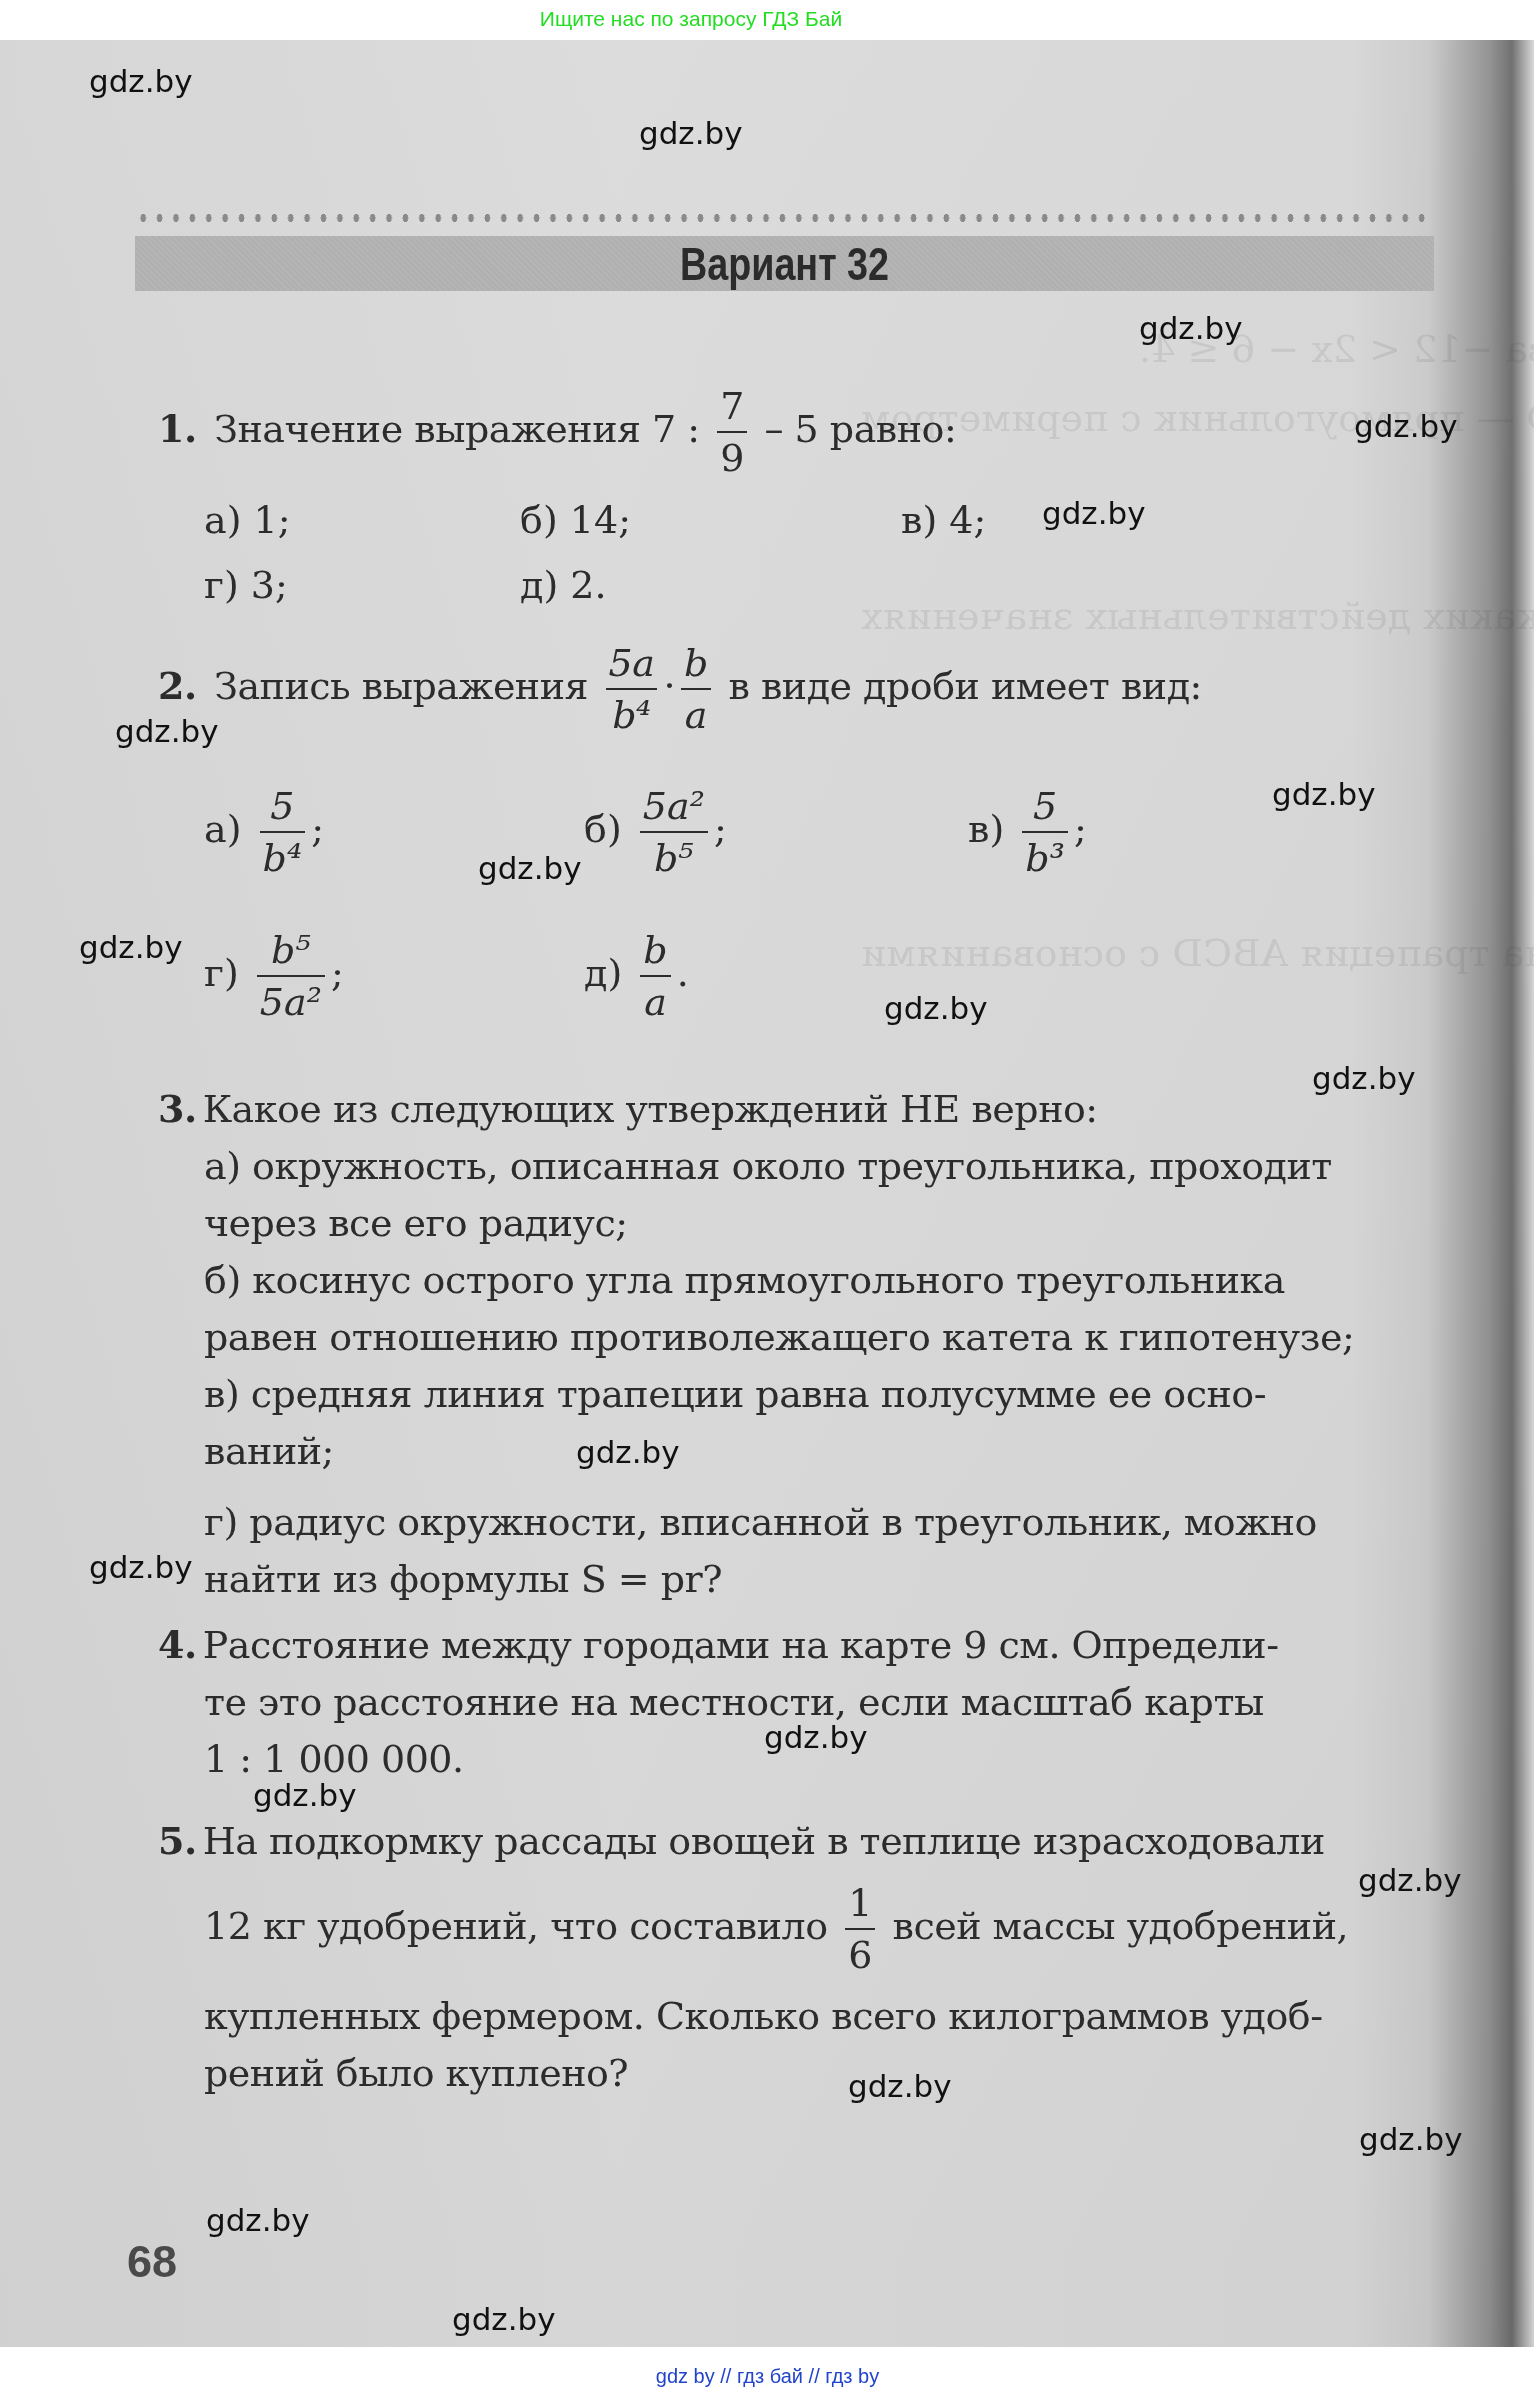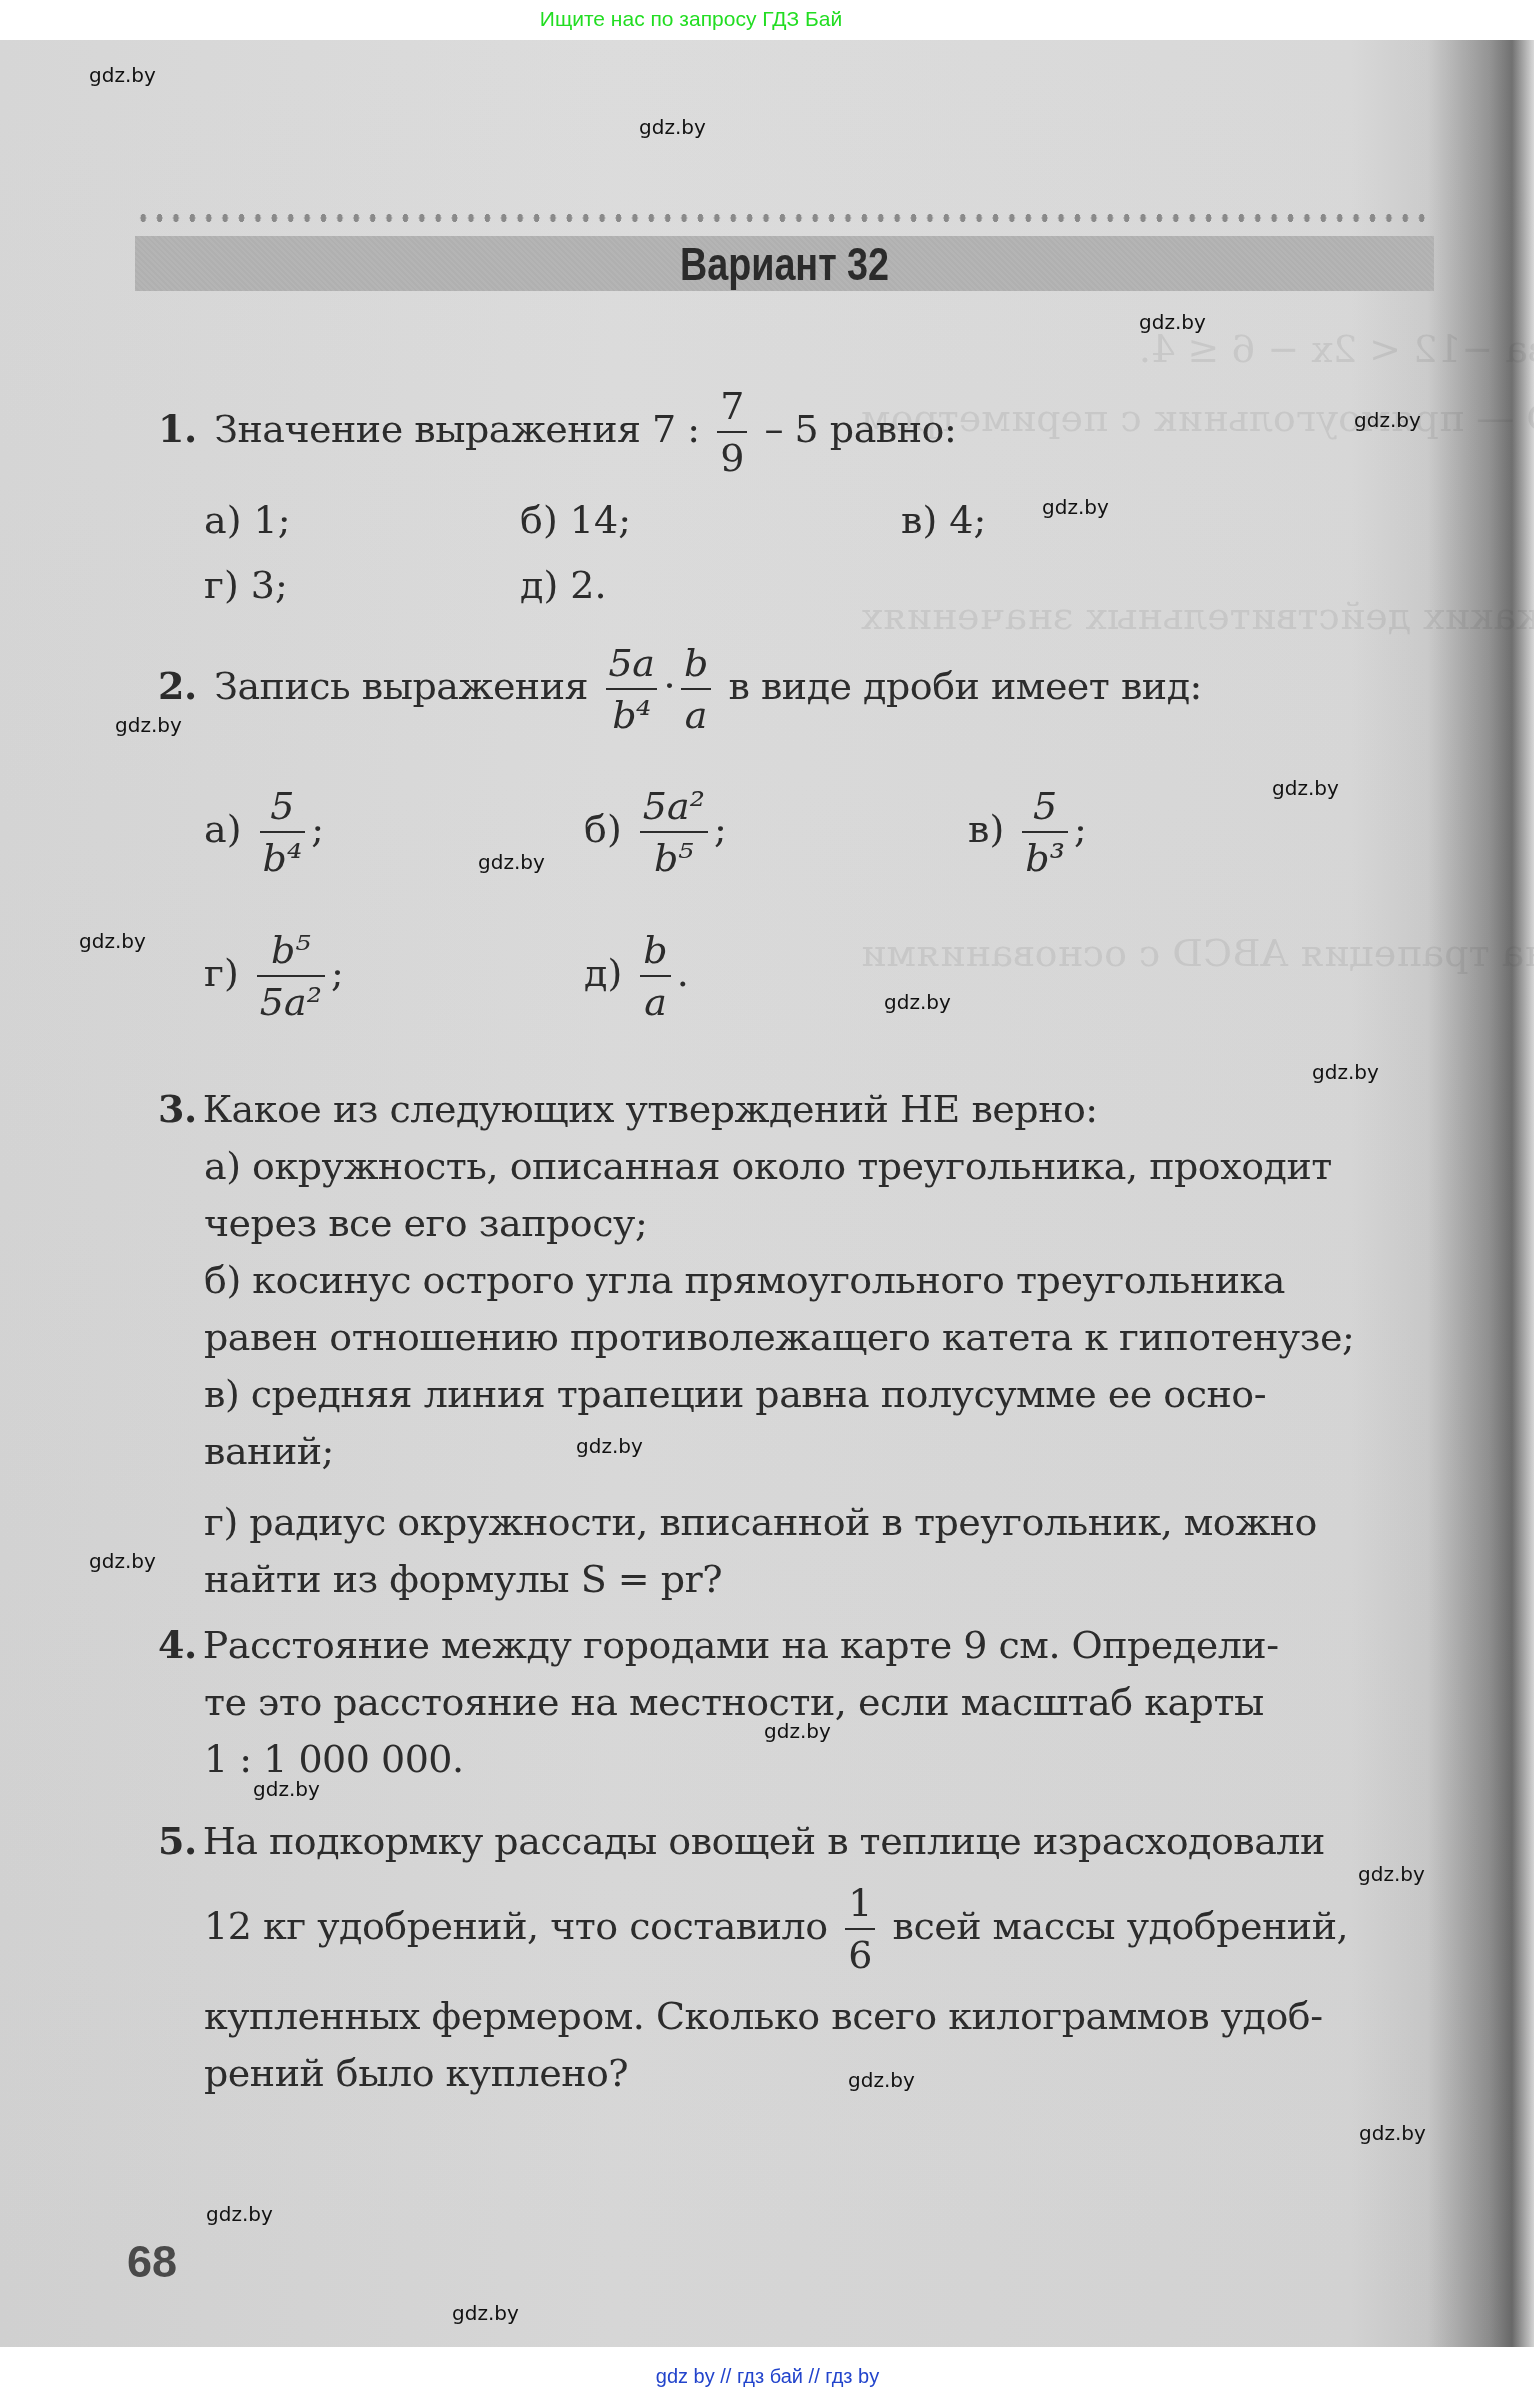--- a/index.html
+++ b/index.html
@@ -47,21 +47,21 @@
   .frac {
     display: inline-block; vertical-align: middle; text-align: center;
     margin: 0 6px; line-height: 1;
   }
   .frac .num, .frac .den { display: block; padding: 0 3px; font-size: 38px; }
   .frac .num { border-bottom: 2px solid #2c2c2c; padding-bottom: 6px; }
   .frac .den { padding-top: 6px; }
   .it { font-style: italic; }
   .opt { position: absolute; font-size: 38px; color: #2c2c2c; white-space: nowrap; }
   .wm {
-    position: absolute; font-family: "DejaVu Sans", sans-serif; font-size: 20px;
+    position: absolute; font-family: "DejaVu Sans", sans-serif; font-size: 31px;
     color: #111111; white-space: nowrap;
   }
   .page-number {
     position: absolute; left: 127px; top: 2196px;
     font-family: "Liberation Sans", sans-serif; font-weight: bold;
     font-size: 45px; color: #4a4a4a;
   }
   .ghost {
     position: absolute; color: rgba(60,60,60,0.10); font-size: 38px;
     transform: scaleX(-1); white-space: nowrap; pointer-events: none;
@@ -155,21 +155,21 @@
     <span class="frac it"><span class="num">b⁵</span><span class="den">5a²</span></span><span>;</span>
   </div>
   <div class="opt" style="left:584px; top:891px;">
     <span>д)</span>
     <span class="frac it"><span class="num">b</span><span class="den">a</span></span><span>.</span>
   </div>
 
   <div class="q" style="top:1040px; line-height:57px;">
     <div><span class="qnum">3.</span><span>Какое из следующих утверждений НЕ верно:</span></div>
     <div class="indent"><span>а)</span> <span>окружность, описанная около треугольника, проходит</span></div>
-    <div class="indent">через все его запросу;</div>
+    <div class="indent">через все его радиус;</div>
     <div class="indent"><span>б)</span> <span>косинус острого угла прямоугольного треугольника</span></div>
     <div class="indent">равен отношению противолежащего катета к гипотенузе;</div>
     <div class="indent"><span>в)</span> <span>средняя линия трапеции равна полусумме ее осно-</span></div>
     <div class="indent">ваний;</div>
     <div class="indent" style="margin-top:14px;"><span>г)</span> <span>радиус окружности, вписанной в треугольник, можно</span></div>
     <div class="indent">найти из формулы S = pr?</div>
   </div>
 
   <div class="q" style="top:1576px; line-height:57px;">
     <div><span class="qnum">4.</span><span>Расстояние между городами на карте 9 см. Определи-</span></div>

